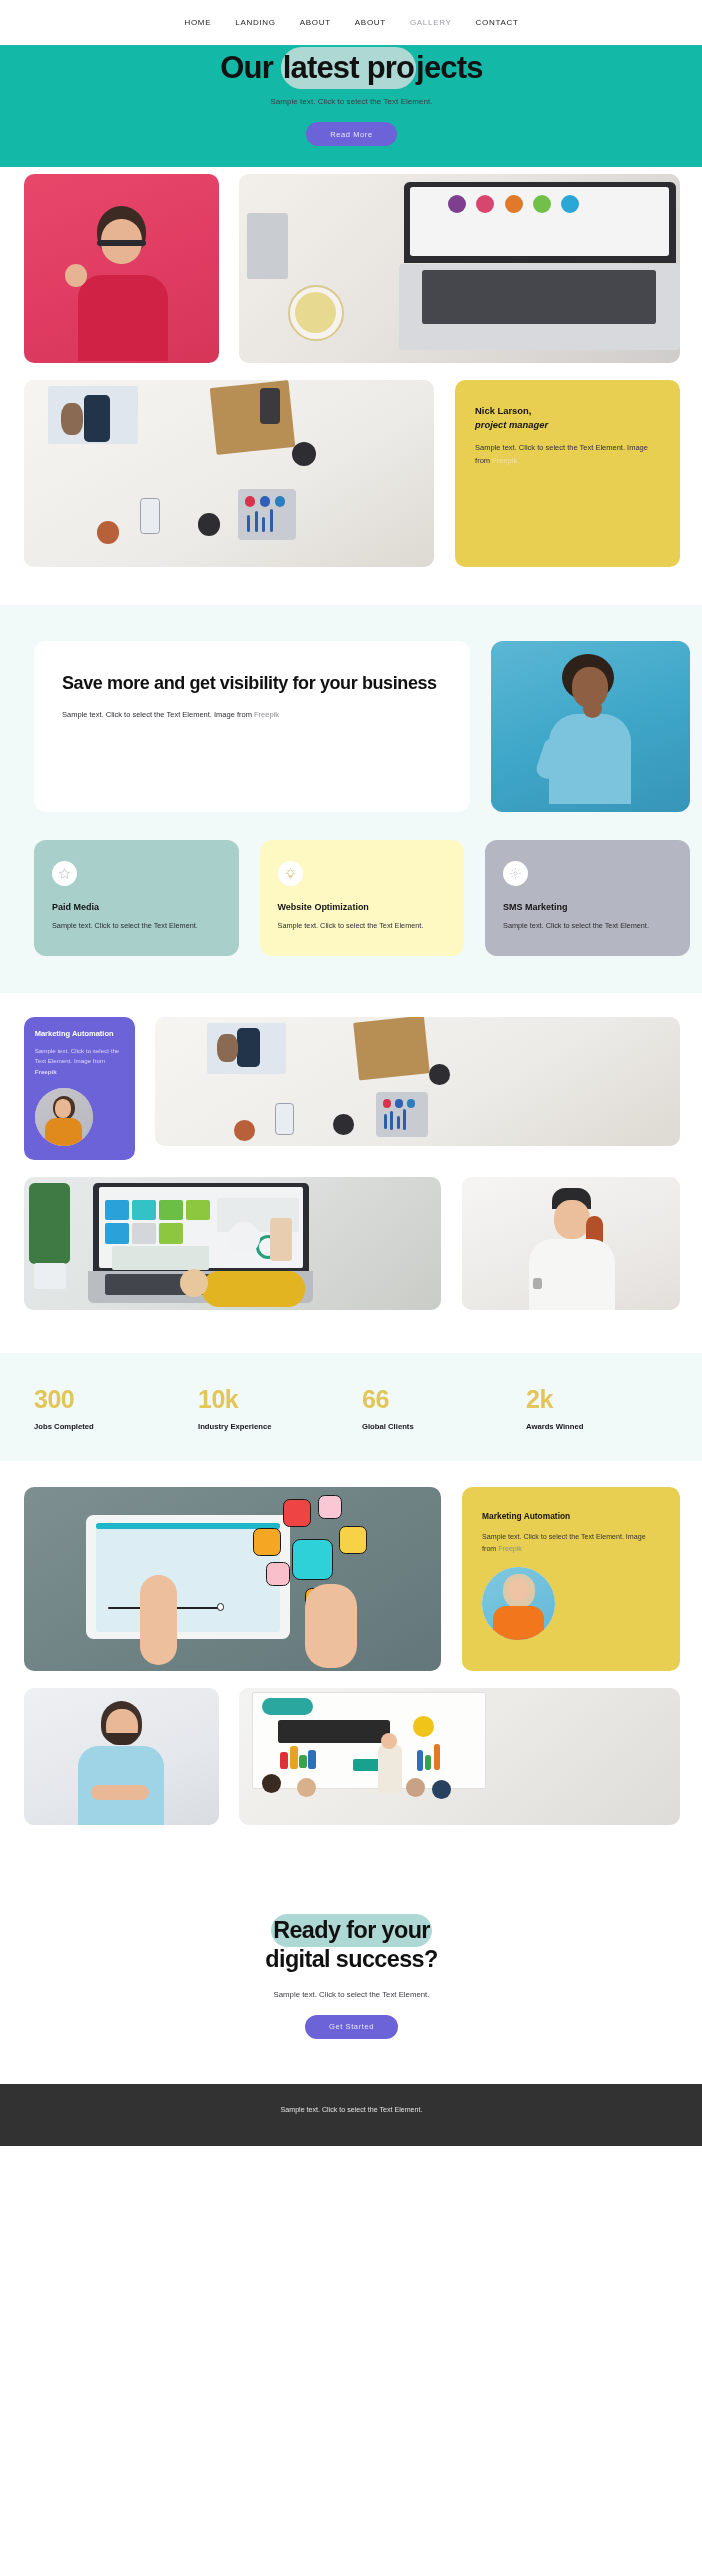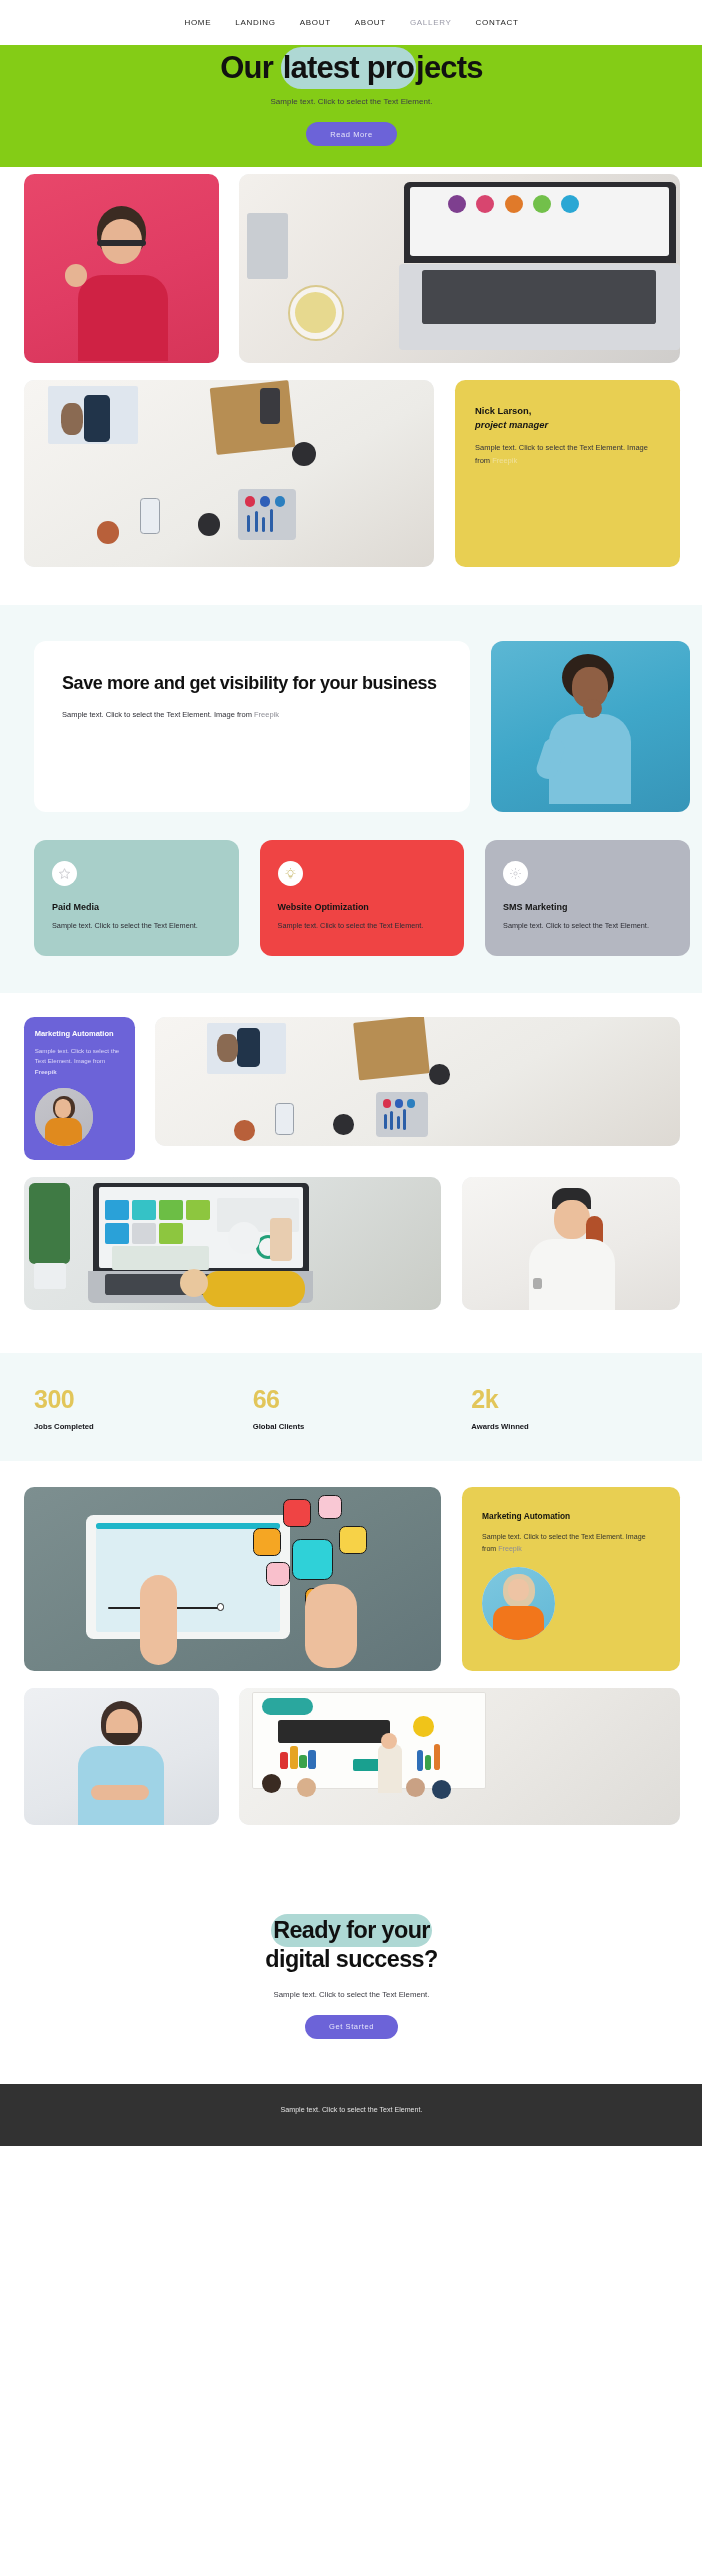--- a/index.html
+++ b/index.html
@@ -26,21 +26,21 @@
     font-size: 8px;
     letter-spacing: 0.7px;
     color: #1d1d1d;
     text-decoration: none;
     font-weight: 400;
     cursor: pointer;
   }
   .nav-link.active { color: #9a9aa8; }
 
   
-  .hero { text-align: center; padding: 5.6px 0 20.6px; background:#84cc16; }
+  .hero { text-align: center; padding: 5.6px 0 20.6px; background:#14b8a6; }
   .hero-title {
     font-size: 31px;
     font-weight: 700;
     letter-spacing: -0.8px;
     line-height: 1.12;
     color: #111111;
     display: block;
     position: relative;
   }
   .hl {
@@ -132,21 +132,21 @@
 
   
   .svc-row { display: flex; gap: 20.6px; padding-bottom: 37px; }
   .svc {
     flex: 1;
     border-radius: 12px;
     padding: 20.6px 18px 24px;
     min-height: 111px;
   }
   .svc-teal { background: #a8cfc9; }
-  .svc-yellow { background: #ef4444; }
+  .svc-yellow { background: #fef9c3; }
   .svc-gray { background: #b4b7c1; }
   .svc-ic {
     width: 25px; height: 25px;
     border-radius: 50%;
     background: #ffffff;
     display: flex; align-items: center; justify-content: center;
     margin-bottom: 16px;
   }
   .svc-t { font-size: 9px; font-weight: 700; color: #141414; }
   .svc-p { margin-top: 8.4px; font-size: 7.3px; line-height: 1.68; color: #2d2d34; }
@@ -441,20 +441,24 @@
   </div>
 </section>
 
 <section class="sec sec-mint">
   <div class="wrap stats">
     <div class="stat">
       <div class="stat-n">300</div>
       <div class="stat-l">Jobs Completed</div>
     </div>
     <div class="stat">
+      <div class="stat-n">10k</div>
+      <div class="stat-l">Industry Experience</div>
+    </div>
+    <div class="stat">
       <div class="stat-n">66</div>
       <div class="stat-l">Global Clients</div>
     </div>
     <div class="stat">
       <div class="stat-n">2k</div>
       <div class="stat-l">Awards Winned</div>
     </div>
   </div>
 </section>
 

